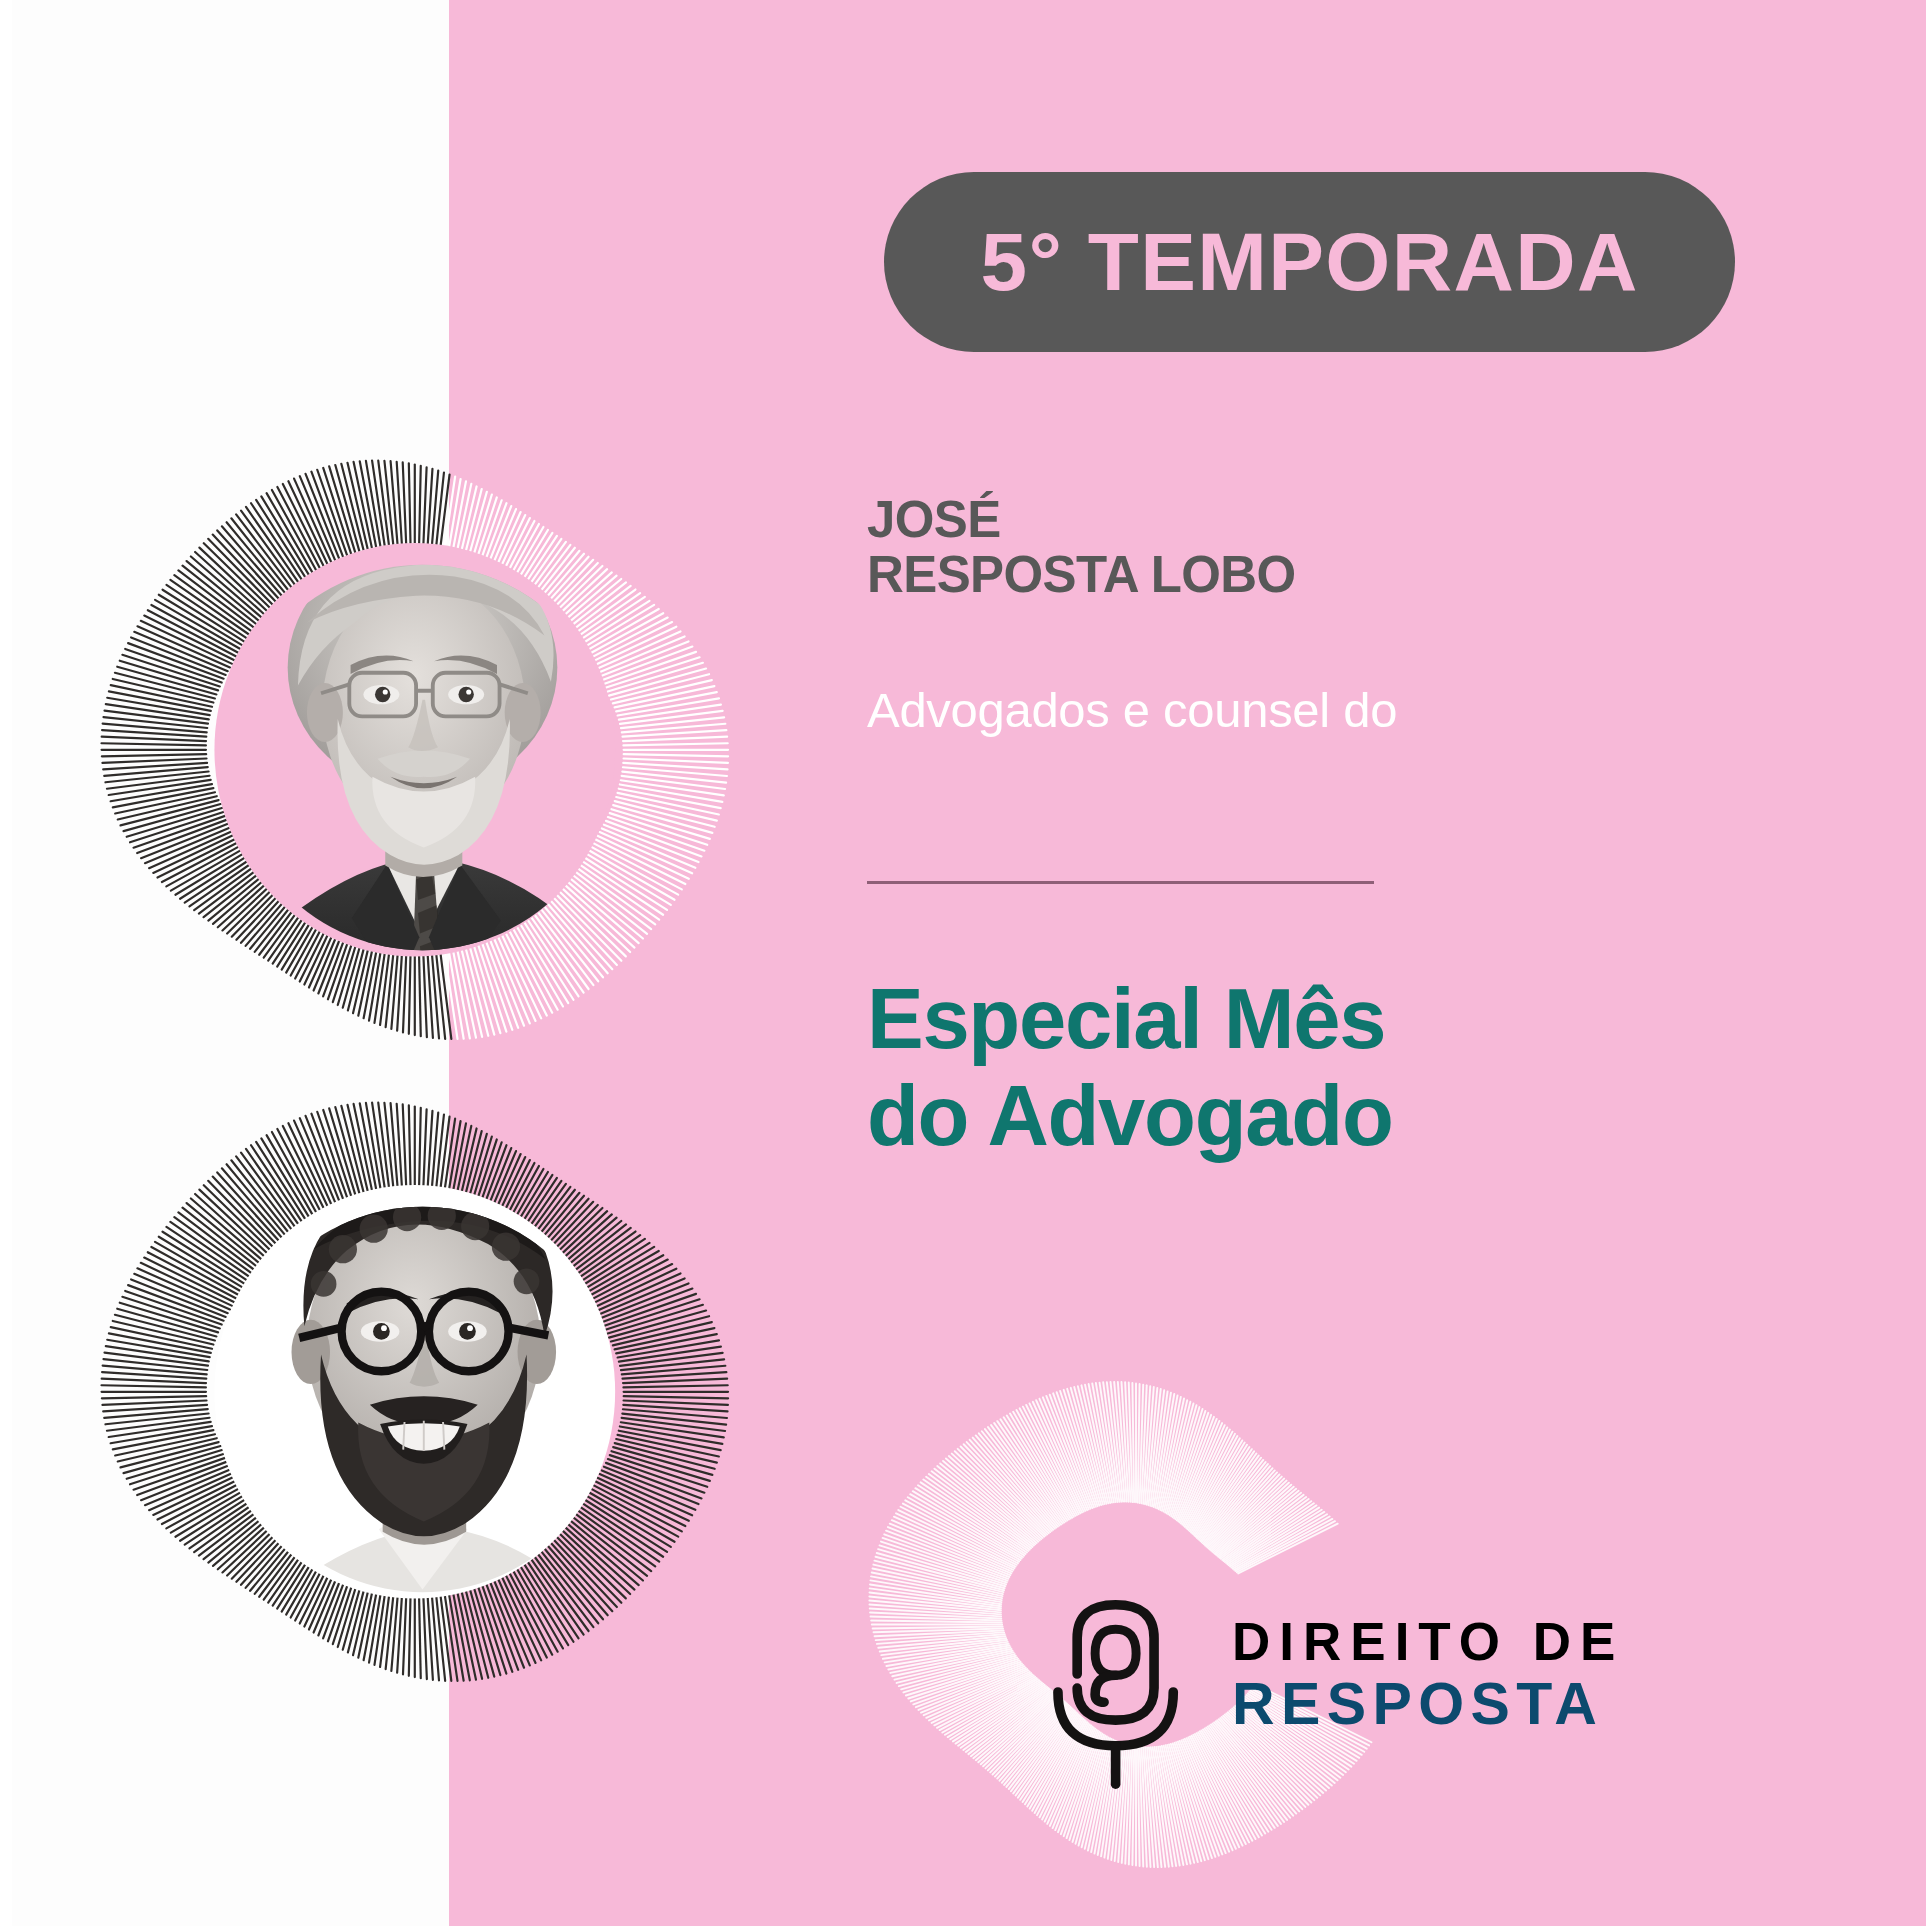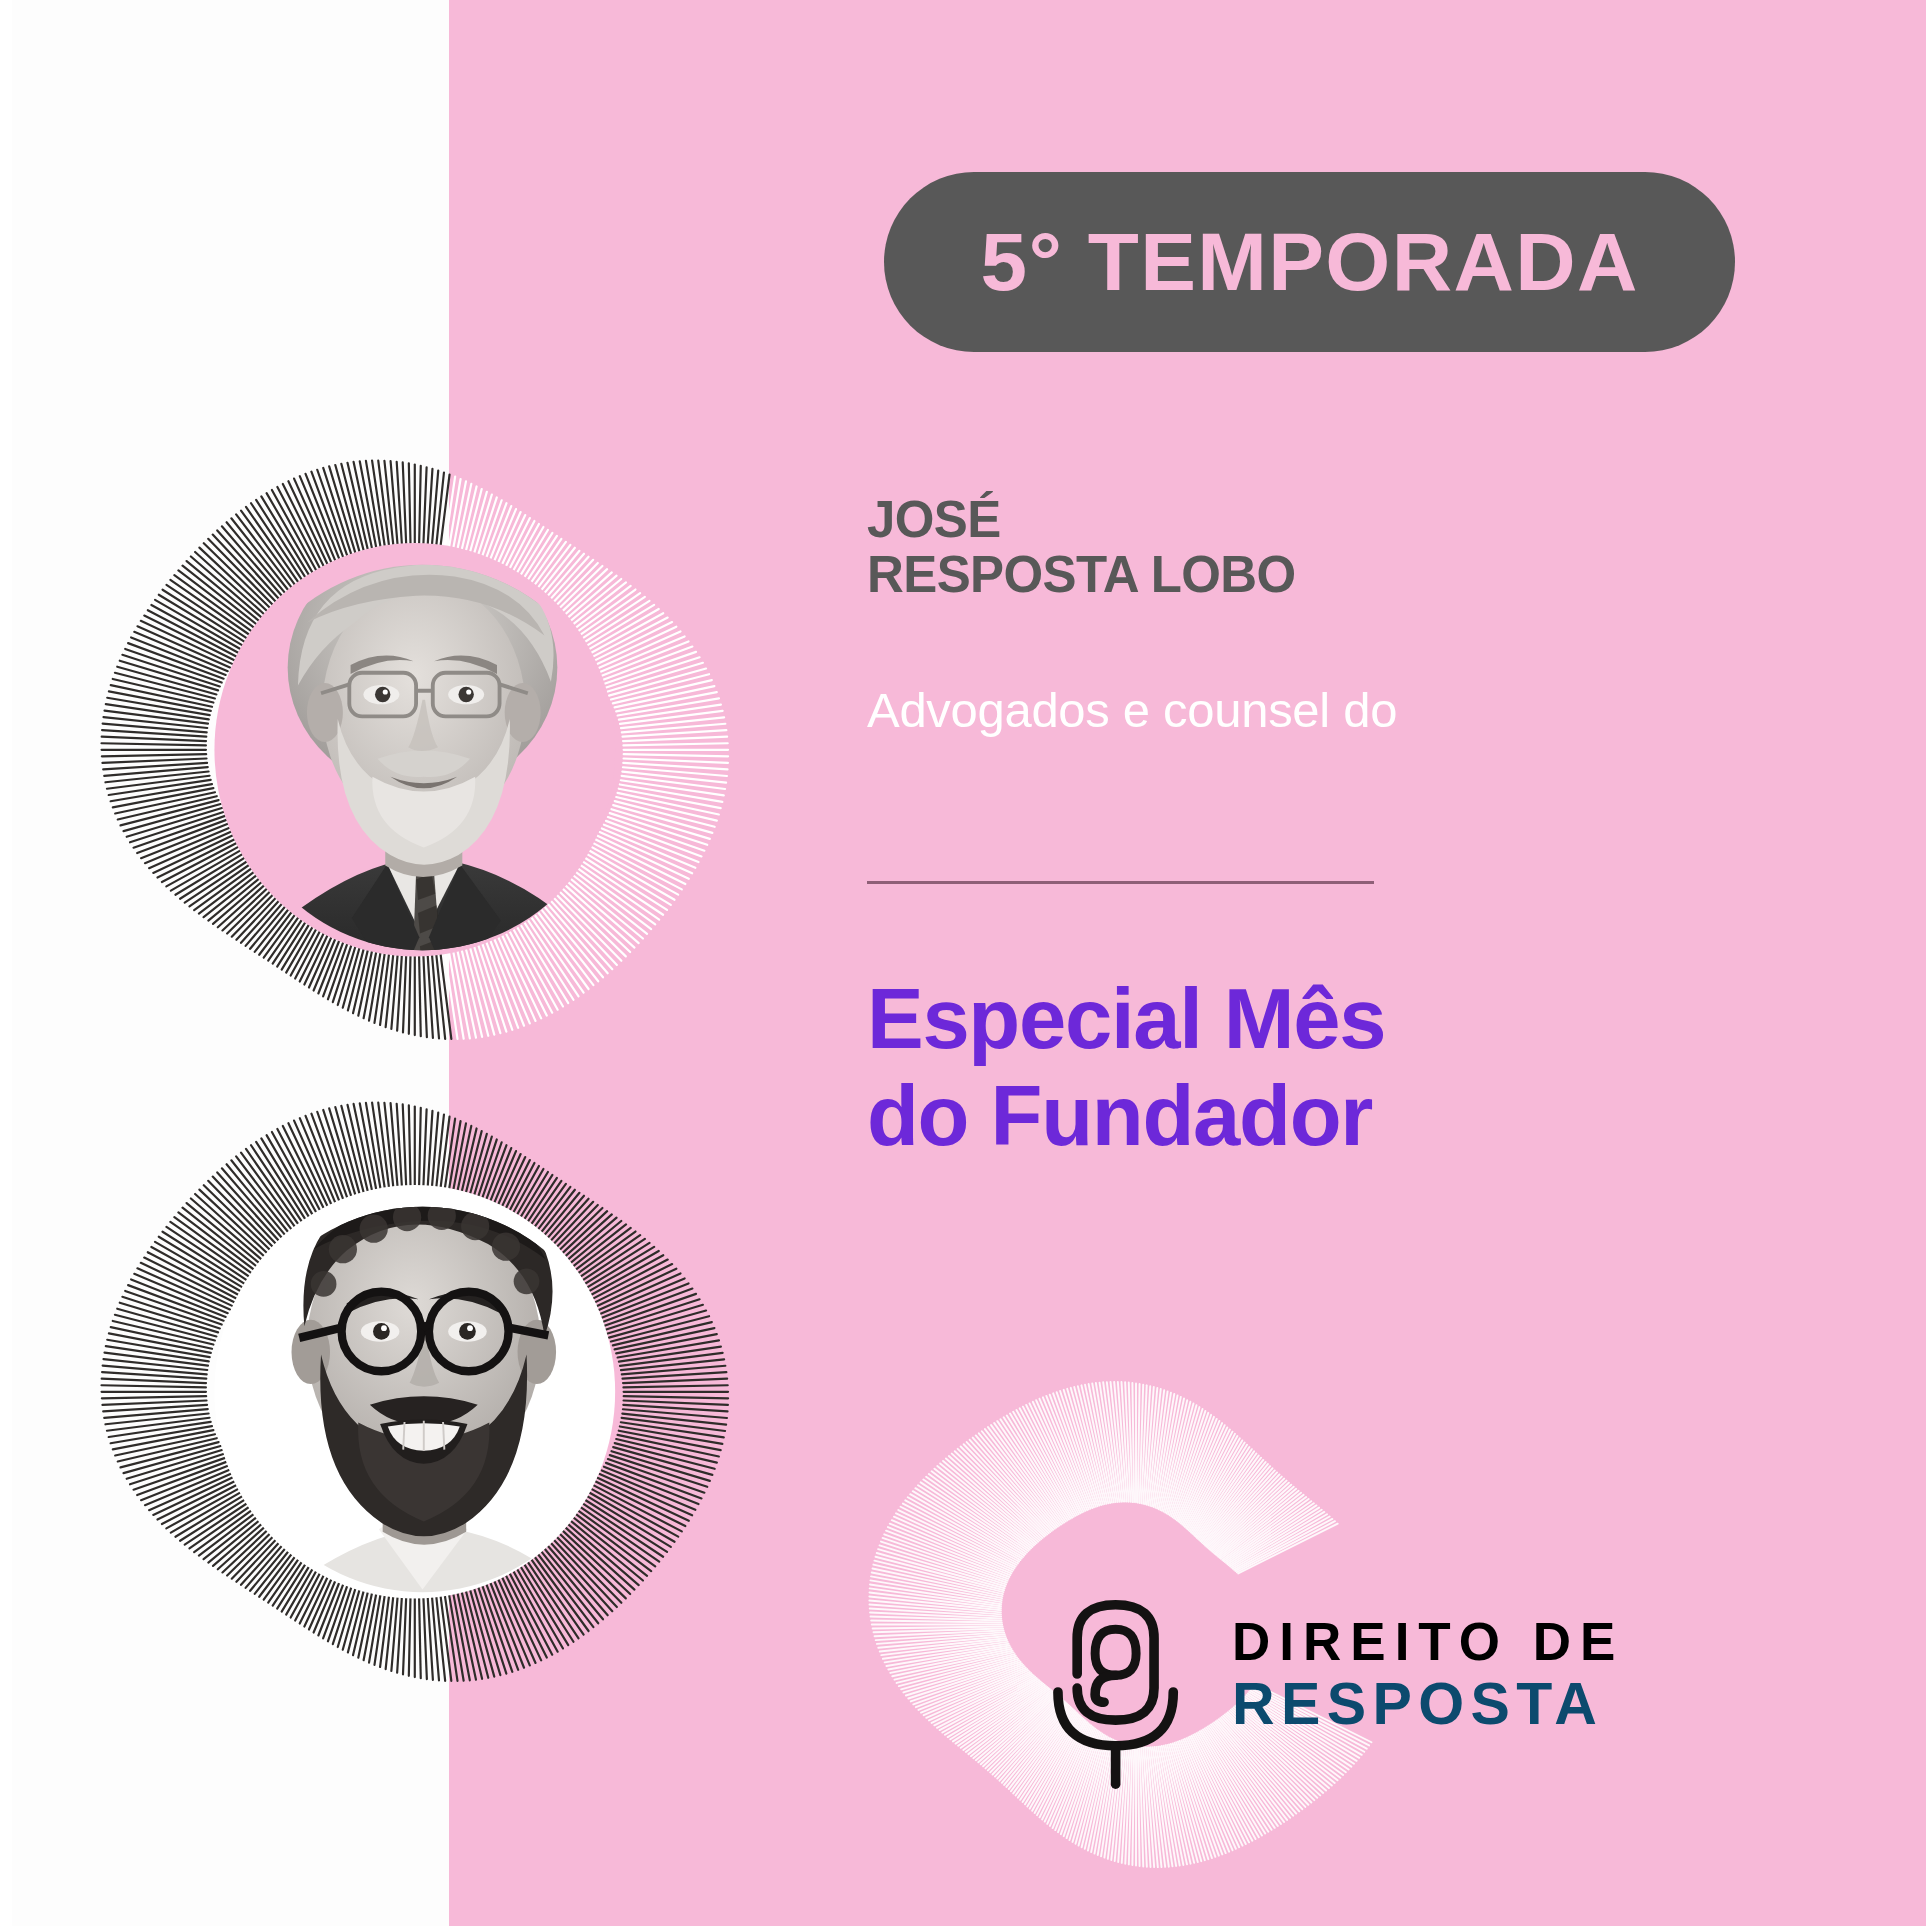--- a/index.html
+++ b/index.html
@@ -71,21 +71,21 @@
     left:855px; top:881px;
     width:507px; height:3.2px;
     background:#8e5f77;
   }
 
   
   .episode-title{
     position:absolute;
     left:855px; top:971px;
     width:963px;
-    color:#6d28d9;
+    color:#0f766e;
     font-size:85px;
     font-weight:800;
     line-height:1.14;
     letter-spacing:-1.3px;
   }
 
   
   .portrait{
     position:absolute;
     width:655px; height:655px;
@@ -141,21 +141,21 @@
   </div>
 
   <div class="guest-role">
     <div>Advogados e counsel do</div>
   </div>
 
   <div class="divider"></div>
 
   <div class="episode-title">
     <div>Especial Mês</div>
-    <div>do Fundador</div>
+    <div>do Advogado</div>
   </div>
 
   <div class="portrait" id="portrait-1">
     <svg viewBox="0 0 1020 1020" xmlns="http://www.w3.org/2000/svg">
       <defs>
         <clipPath id="p1clip">
             <circle cx="510" cy="510" r="300"></circle>
           </clipPath>
         <linearGradient id="suitGrad" x1="0" y1="0" x2="0" y2="1">
           <stop offset="0" stop-color="#3a3a3a"></stop>

